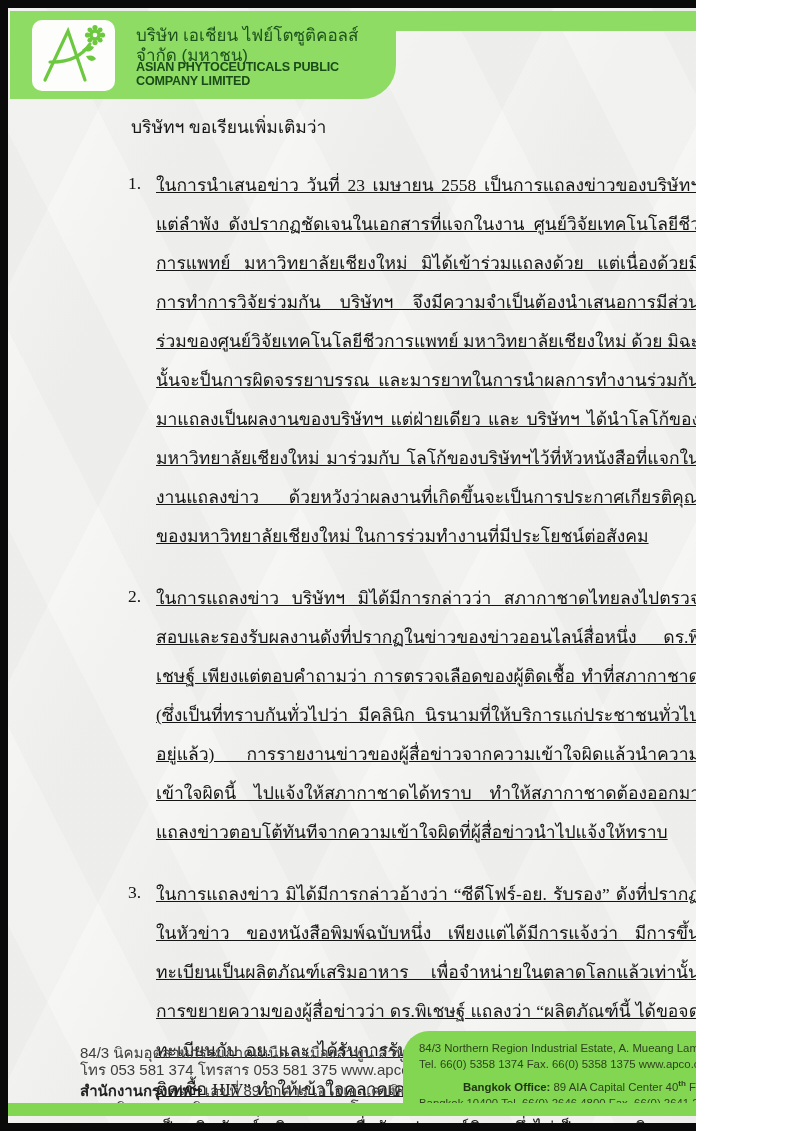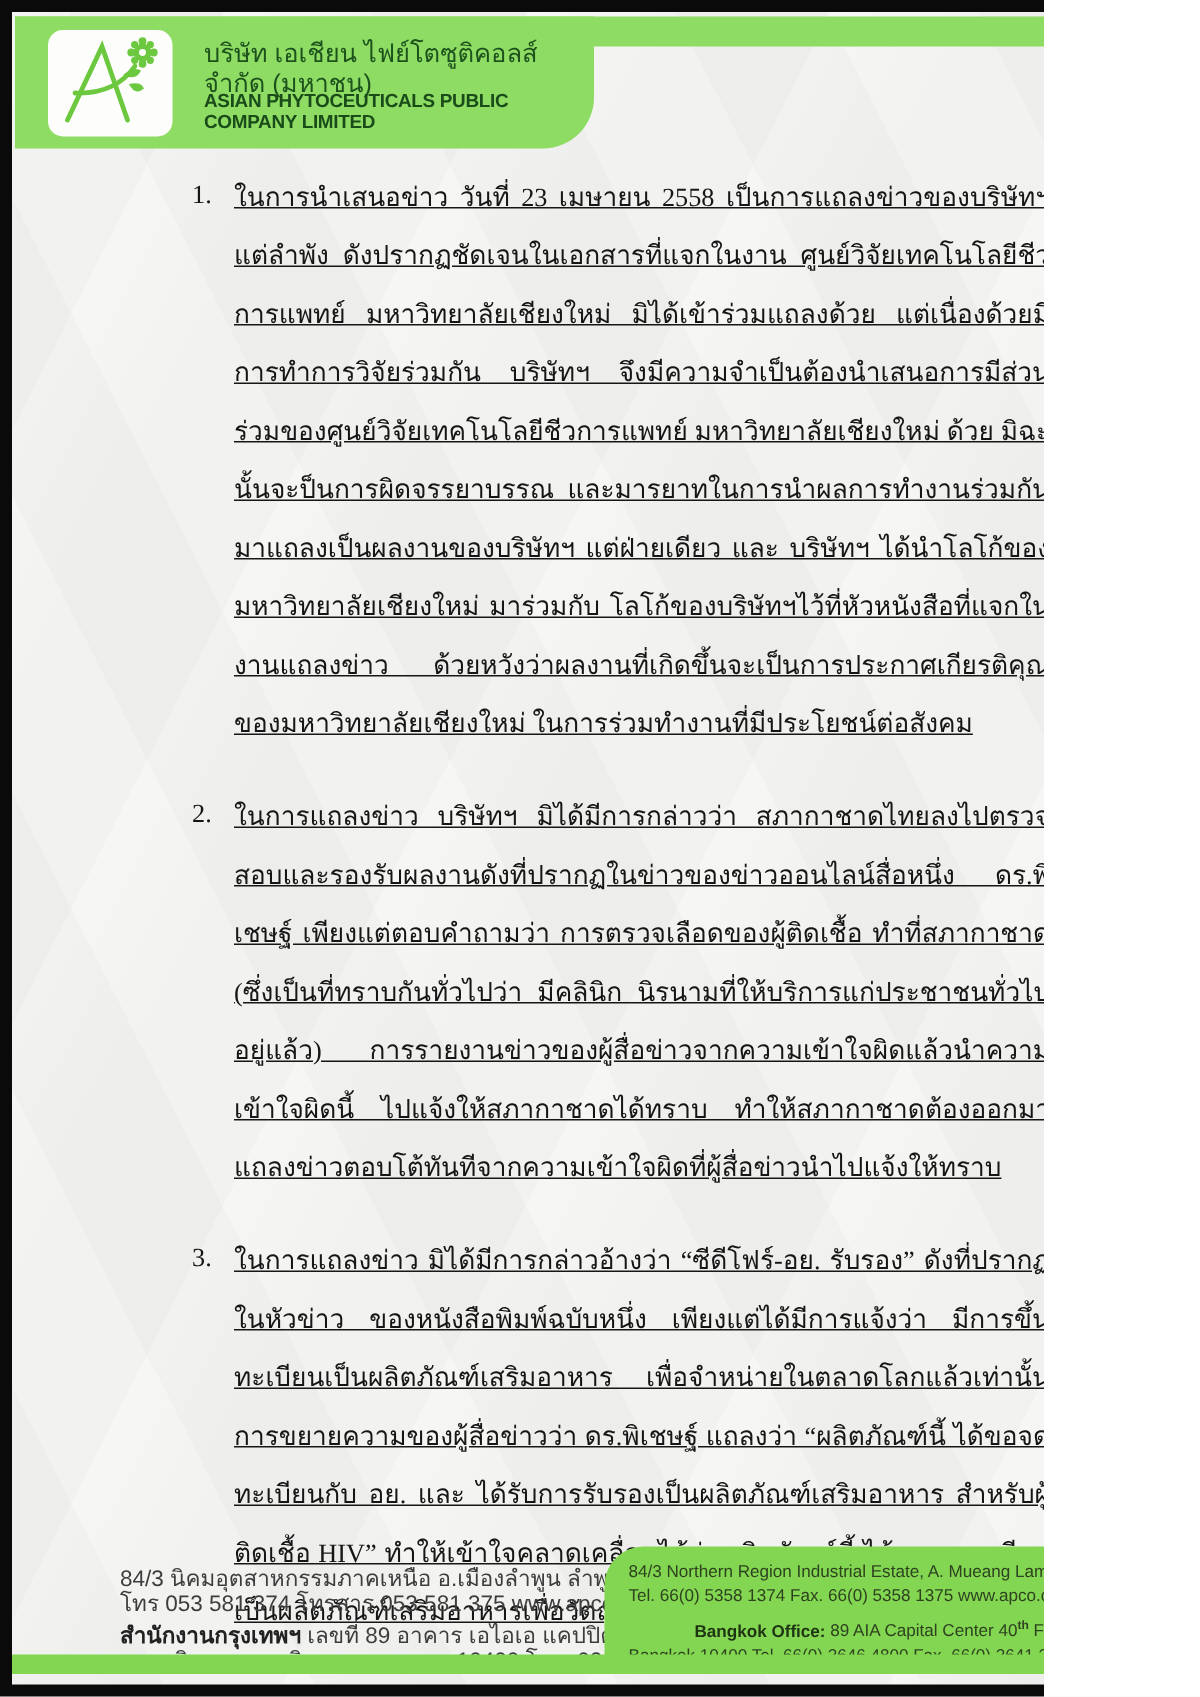--- a/index.html
+++ b/index.html
@@ -109,20 +109,21 @@
             <path d="M 50 30 q 7 -6 12 -3 q -3 7 -12 3 z"></path>
             <path d="M 54 36 q 8 -2 10 3 q -6 5 -10 -3 z"></path>
           </g>
         </svg>
       </div>
       <div class="name-th">บริษัท เอเชียน ไฟย์โตซูติคอลส์ จำกัด (มหาชน)</div>
       <div class="name-en">ASIAN PHYTOCEUTICALS PUBLIC COMPANY LIMITED</div>
     </div>
 
     <div class="content">
+      <p class="intro">บริษัทฯ ขอเรียนเพิ่มเติมว่า</p>
 
       <div class="item">
         <span class="num">1.</span>
         <span class="txt">ในการนำเสนอข่าว วันที่ 23 เมษายน 2558  เป็นการแถลงข่าวของบริษัทฯ แต่ลำพัง  ดังปรากฏชัดเจนในเอกสารที่แจกในงาน ศูนย์วิจัยเทคโนโลยีชีวการแพทย์ มหาวิทยาลัยเชียงใหม่ มิได้เข้าร่วมแถลงด้วย แต่เนื่องด้วยมีการทำการวิจัยร่วมกัน บริษัทฯ จึงมีความจำเป็นต้องนำเสนอการมีส่วนร่วมของศูนย์วิจัยเทคโนโลยีชีวการแพทย์ มหาวิทยาลัยเชียงใหม่ ด้วย มิฉะนั้นจะป็นการผิดจรรยาบรรณ และมารยาทในการนำผลการทำงานร่วมกันมาแถลงเป็นผลงานของบริษัทฯ แต่ฝ่ายเดียว และ บริษัทฯ ได้นำโลโก้ของ มหาวิทยาลัยเชียงใหม่ มาร่วมกับ โลโก้ของบริษัทฯไว้ที่หัวหนังสือที่แจกในงานแถลงข่าว ด้วยหวังว่าผลงานที่เกิดขึ้นจะเป็นการประกาศเกียรติคุณของมหาวิทยาลัยเชียงใหม่ ในการร่วมทำงานที่มีประโยชน์ต่อสังคม</span>
       </div>
       <div class="item">
         <span class="num">2.</span>
         <span class="txt">ในการแถลงข่าว บริษัทฯ มิได้มีการกล่าวว่า สภากาชาดไทยลงไปตรวจสอบและรองรับผลงานดังที่ปรากฏในข่าวของข่าวออนไลน์สื่อหนึ่ง  ดร.พิเชษฐ์ เพียงแต่ตอบคำถามว่า การตรวจเลือดของผู้ติดเชื้อ ทำที่สภากาชาด (ซึ่งเป็นที่ทราบกันทั่วไปว่า มีคลินิก นิรนามที่ให้บริการแก่ประชาชนทั่วไปอยู่แล้ว)  การรายงานข่าวของผู้สื่อข่าวจากความเข้าใจผิดแล้วนำความเข้าใจผิดนี้ ไปแจ้งให้สภากาชาดได้ทราบ ทำให้สภากาชาดต้องออกมาแถลงข่าวตอบโต้ทันทีจากความเข้าใจผิดที่ผู้สื่อข่าวนำไปแจ้งให้ทราบ</span>
       </div>
       <div class="item">

